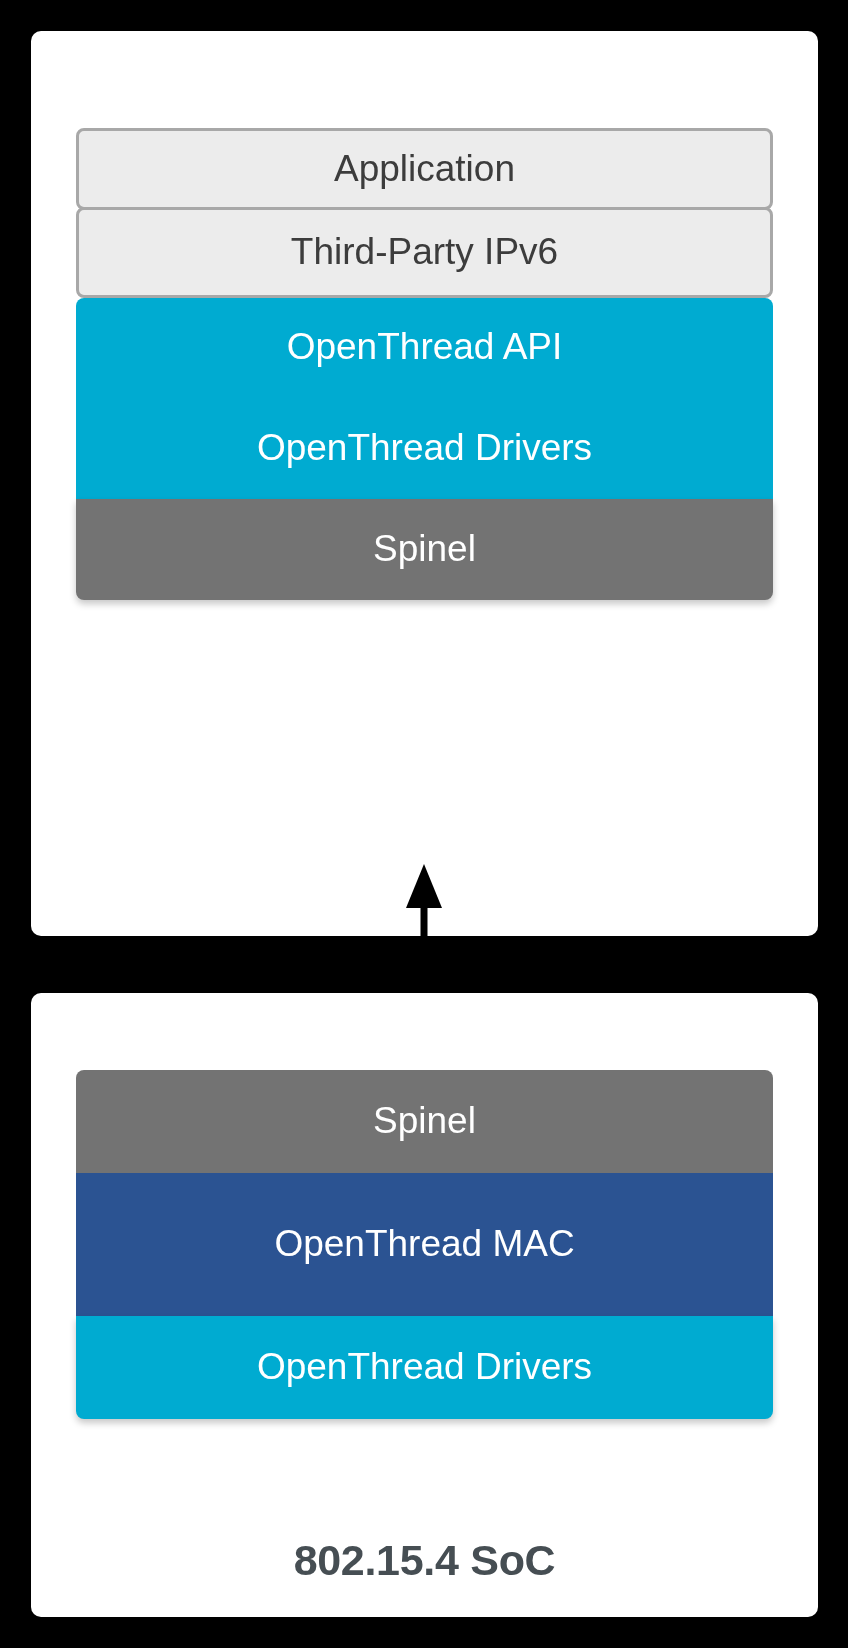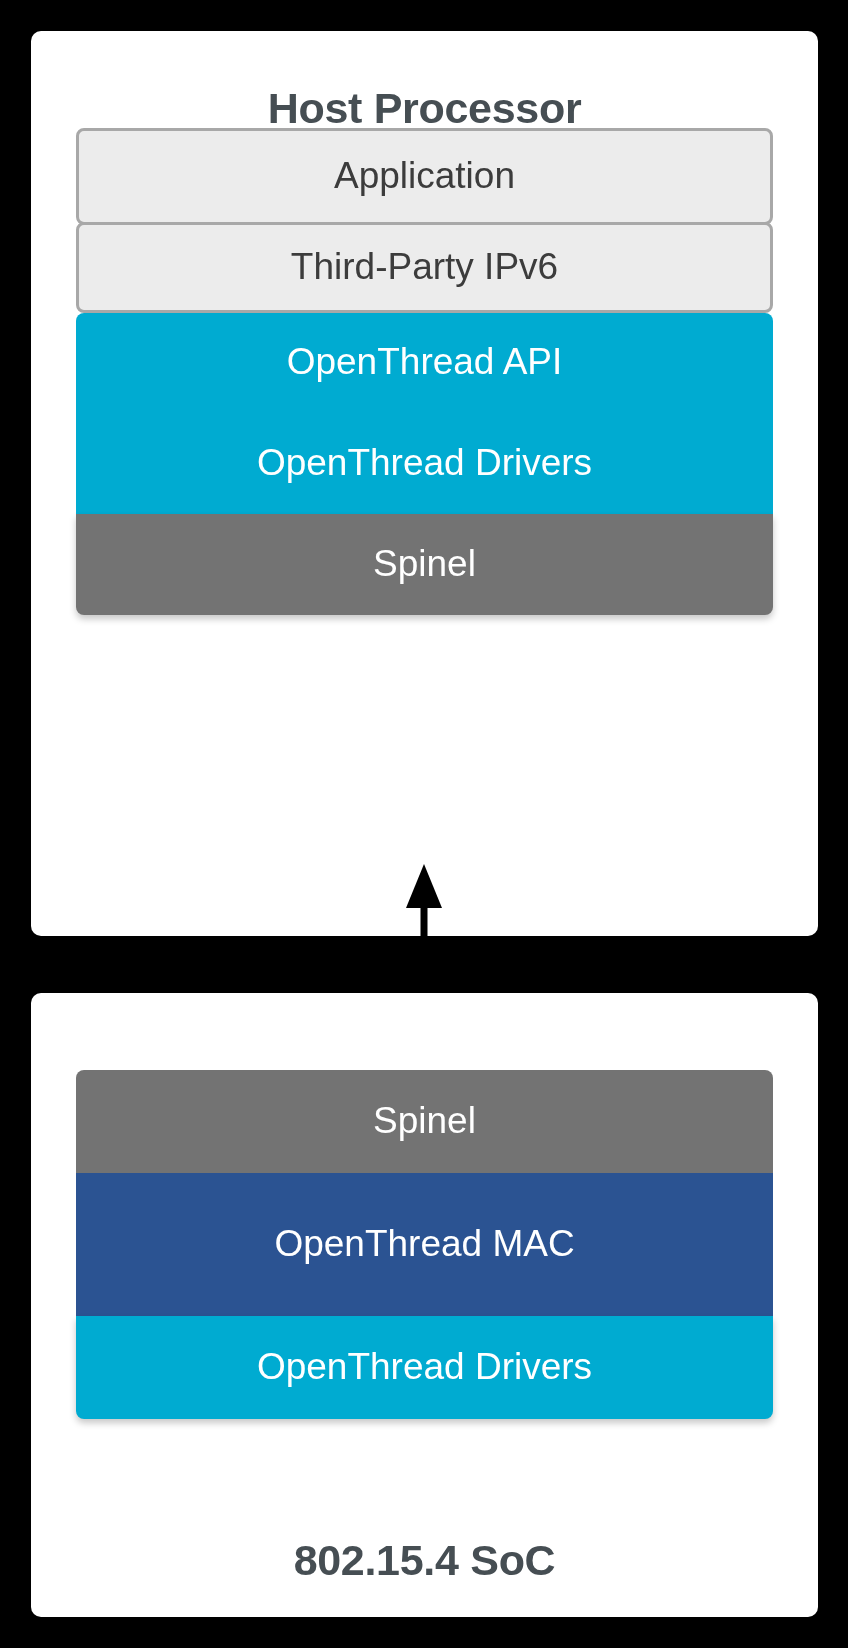--- a/index.html
+++ b/index.html
@@ -109,25 +109,24 @@
     pointer-events: none;
   }
 </style>
 </head>
 <body>
 
 <div class="diagram">
 
   <div class="panel" id="panel-host">
 
-    <div class="panel-title" id="title-host">Host Processor</div>
 
     <div class="stack" id="stack-host">
 
-      <div class="layer grey" style="height:97px;">
+      <div class="layer grey" style="height:82px;">
         <span>Application</span>
       </div>
 
       <div class="layer grey" style="height:91px;margin-top:-3px;">
         <span>Third-Party IPv6</span>
       </div>
 
       <div class="layer cyan top-round" style="height:99px;">
         <span>OpenThread API</span>
       </div>

